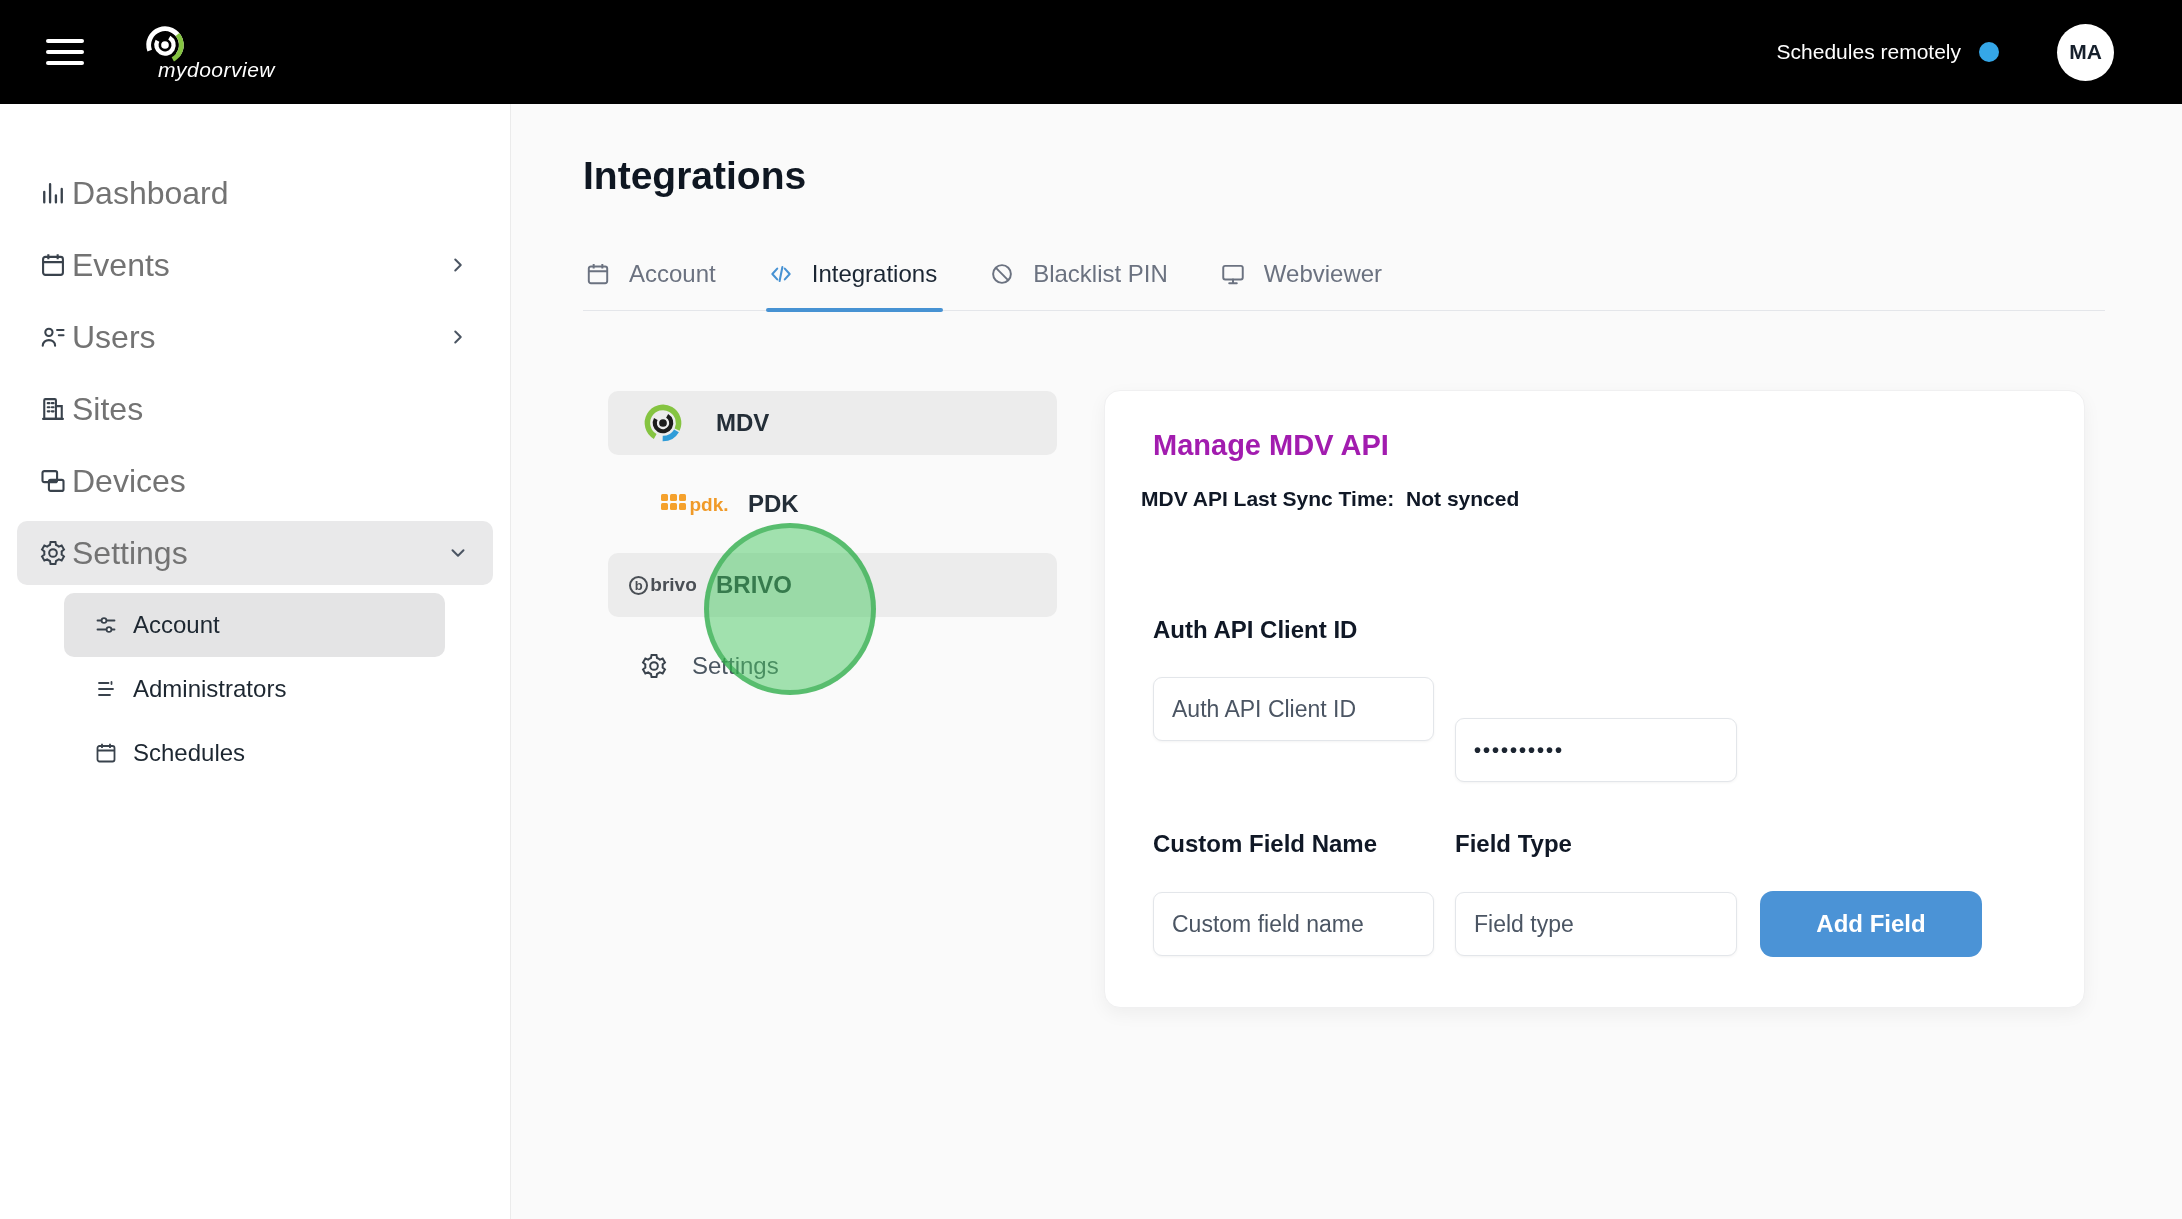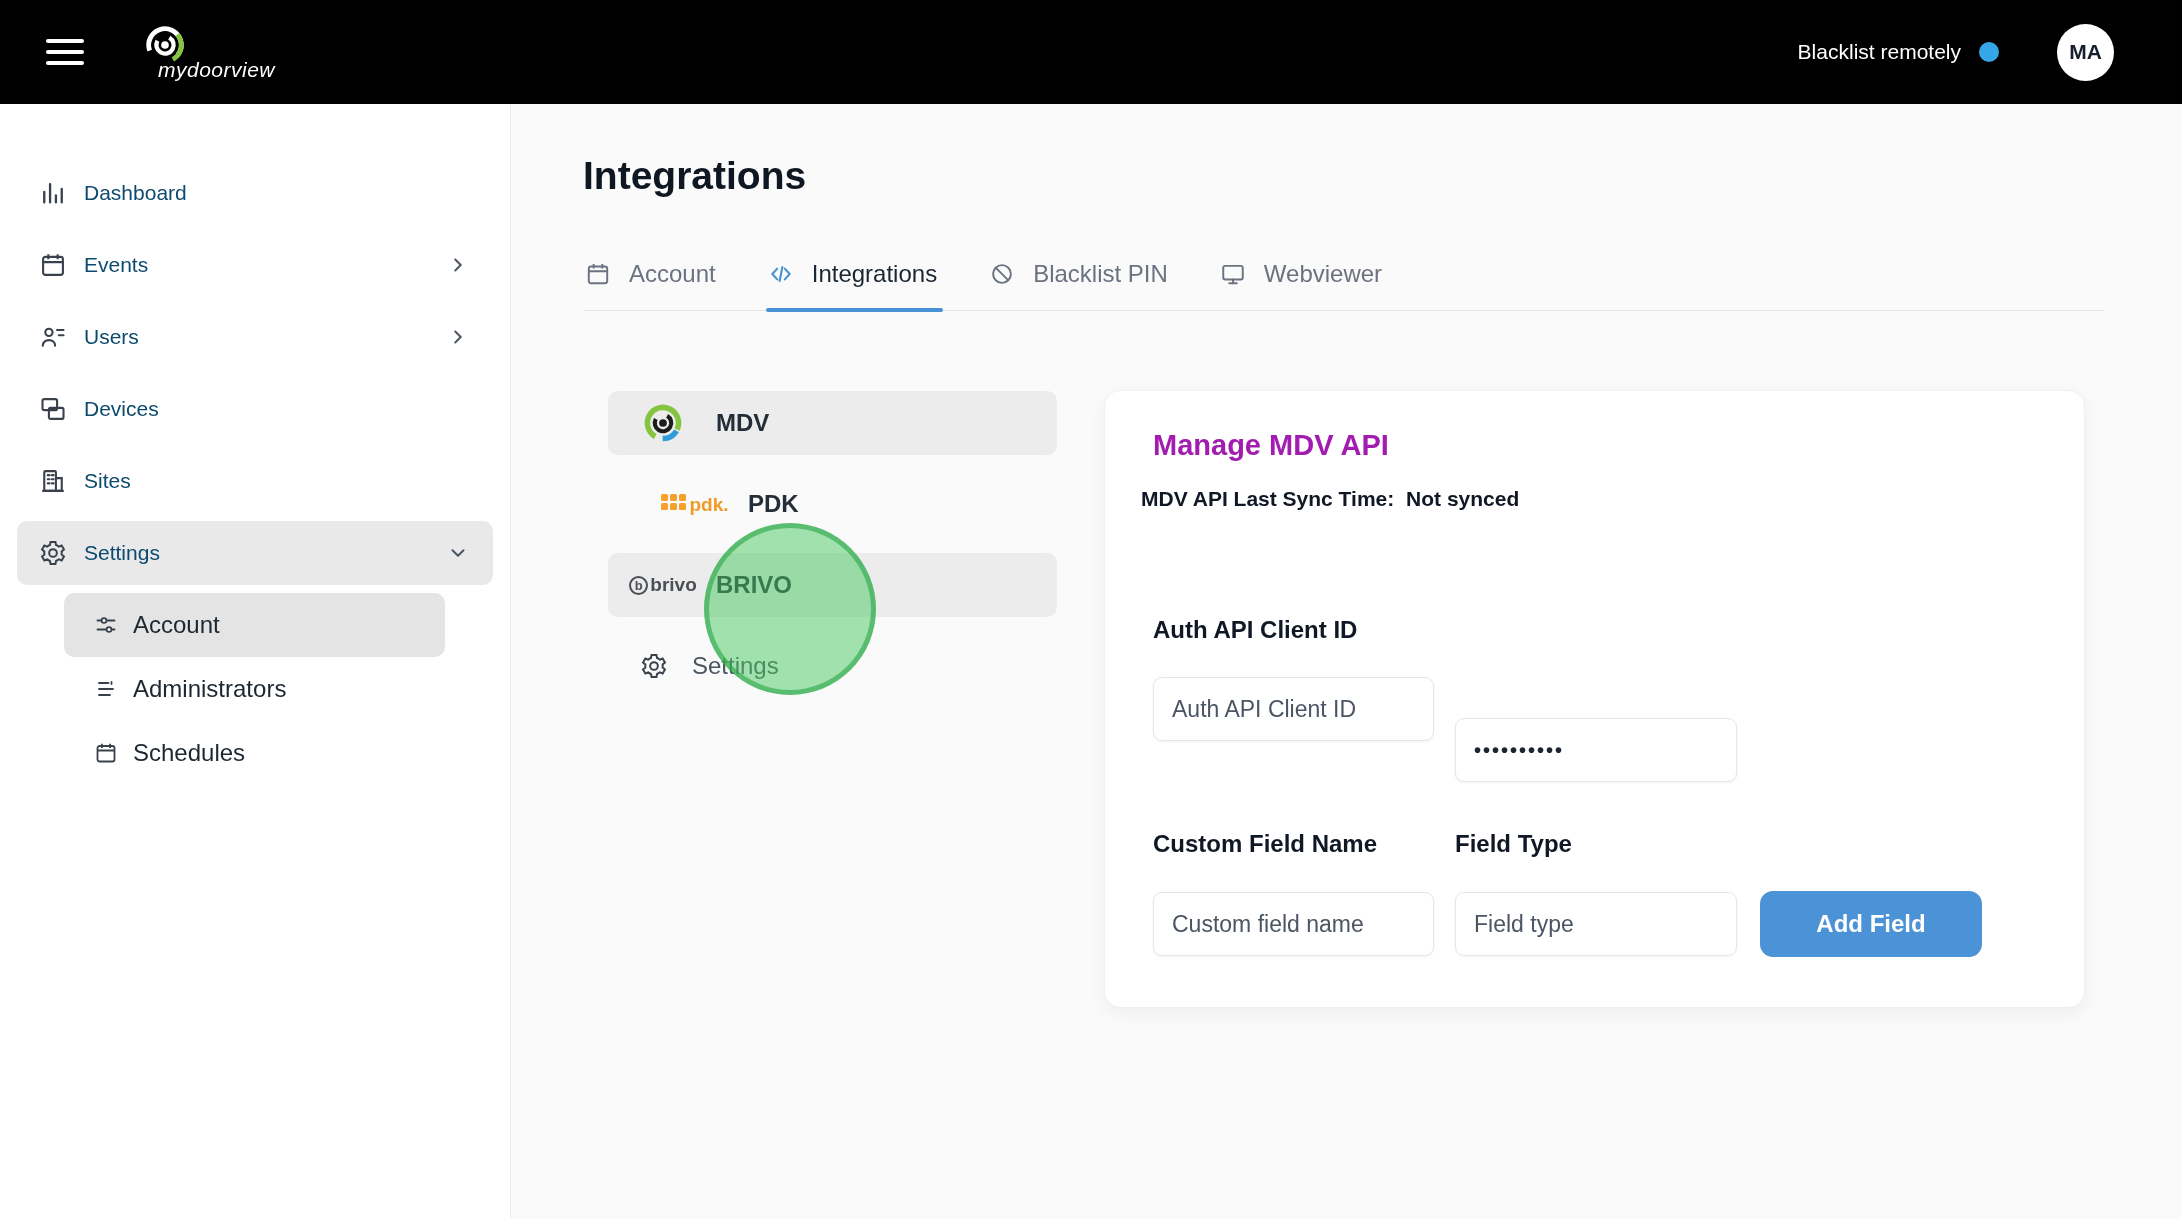--- a/index.html
+++ b/index.html
@@ -16,21 +16,21 @@
   .topbar-right { margin-left:auto; display:flex; align-items:center; }
   .status-text { font-size:21px; color:#fff; margin-right:18px; }
   .status-dot { width:20px; height:20px; border-radius:50%; background:#35a7e8; margin-right:58px; }
   .avatar { width:57px; height:57px; border-radius:50%; background:#fff; color:#16202c; display:flex; align-items:center; justify-content:center; font-size:21px; font-weight:700; margin-right:18px; cursor:pointer; }
   .user-info { line-height:1.3; }
   .user-name { font-size:23px; font-weight:700; }
   .user-email { font-size:19px; color:#e6e6e6; }
 
   
   .sidebar { position:absolute; top:104px; left:0; bottom:0; width:511px; background:#fff; border-right:1px solid #ebebeb; padding-top:57px; z-index:10; }
-  .nav-item { height:64px; margin:0 17px 8px 17px; border-radius:10px; display:flex; align-items:center; gap:16px; padding:0 24px 0 21px; font-size:21px; color:#0c4a6e; cursor:pointer; }
+  .nav-item { height:64px; margin:0 17px 8px 17px; border-radius:10px; display:flex; align-items:center; gap:4px; padding:0 24px 0 21px; font-size:32px; color:#737373; cursor:pointer; }
   .nav-item.selected { background:#e9e9ea; }
   .nav-icon { width:30px; height:30px; flex:0 0 30px; display:flex; align-items:center; justify-content:center; }
   .nav-icon svg { width:28px; height:28px; }
   .nav-chevron { margin-left:auto; display:flex; }
   .nav-chevron svg { width:22px; height:22px; }
   .sub-item { width:381px; height:64px; margin-left:64px; border-radius:10px; display:flex; align-items:center; gap:13px; padding-left:30px; font-size:24px; color:#1d2731; cursor:pointer; }
   .sub-item.selected { background:#e4e4e5; }
   .sub-icon { width:26px; display:flex; }
   .sub-icon svg { width:24px; height:24px; }
 
@@ -97,21 +97,21 @@
   <div class="logo">
     <svg width="46" height="46" viewBox="0 0 48 48" fill="none">
       <circle cx="24" cy="24" r="17" stroke="#ffffff" stroke-width="5" stroke-dasharray="70 37" transform="rotate(160 24 24)"></circle>
       <circle cx="24" cy="24" r="17" stroke="#85c441" stroke-width="5" stroke-dasharray="30 77" transform="rotate(-40 24 24)"></circle>
       <circle cx="24" cy="24" r="9" stroke="#ffffff" stroke-width="4.5" stroke-dasharray="42 15" transform="rotate(-60 24 24)"></circle>
       <circle cx="24" cy="24" r="4" fill="#ffffff"></circle>
     </svg>
     <span class="logo-text">mydoorview</span>
   </div>
   <div class="topbar-right">
-    <span class="status-text">Blacklist remotely</span>
+    <span class="status-text">Schedules remotely</span>
     <span class="status-dot"></span>
     <div class="avatar">MA</div>
   </div>
 </header>
 
 <nav class="sidebar">
 
   <div class="nav-item">
     <span class="nav-icon">
       <svg viewBox="0 0 24 24" fill="none" stroke="#39424c" stroke-width="2" stroke-linecap="round">
@@ -147,37 +147,37 @@
     <span>Users</span>
     <span class="nav-chevron">
       <svg viewBox="0 0 24 24" fill="none" stroke="#4b5563" stroke-width="2.2" stroke-linecap="round" stroke-linejoin="round">
           <path d="M9 6l6 6-6 6"></path>
         </svg>
     </span>
   </div>
 
   <div class="nav-item">
     <span class="nav-icon">
-      <svg viewBox="0 0 24 24" fill="none" stroke="#39424c" stroke-width="1.8">
-          <rect x="3" y="3.5" width="12.5" height="9.5" rx="1.5"></rect>
-          <rect x="8.5" y="11" width="12.5" height="9.5" rx="1.5"></rect>
-        </svg>
-    </span>
-    <span>Devices</span>
-  </div>
-
-  <div class="nav-item">
-    <span class="nav-icon">
       <svg viewBox="0 0 24 24" fill="none" stroke="#39424c" stroke-width="1.8" stroke-linecap="round">
           <rect x="4.5" y="3.5" width="10" height="17" rx="1"></rect>
           <path d="M14.5 9.5h5v11h-5"></path>
           <path d="M7.5 7h1.5M7.5 10.5h1.5M7.5 14h1.5M11 7h1.5M11 10.5h1.5M11 14h1.5M3.5 20.5h17"></path>
         </svg>
     </span>
     <span>Sites</span>
+  </div>
+
+  <div class="nav-item">
+    <span class="nav-icon">
+      <svg viewBox="0 0 24 24" fill="none" stroke="#39424c" stroke-width="1.8">
+          <rect x="3" y="3.5" width="12.5" height="9.5" rx="1.5"></rect>
+          <rect x="8.5" y="11" width="12.5" height="9.5" rx="1.5"></rect>
+        </svg>
+    </span>
+    <span>Devices</span>
   </div>
 
   <div class="nav-item selected">
     <span class="nav-icon">
       <svg viewBox="0 0 24 24" fill="none" stroke="#39424c" stroke-width="1.7">
           <circle cx="12" cy="12" r="3.3"></circle>
           <path d="M19.4 13.4c.05-.46.05-2.34 0-2.8l2-1.55-2-3.46-2.35.95a7.7 7.7 0 0 0-2.45-1.42L14.1 2.6H9.9l-.5 2.52a7.7 7.7 0 0 0-2.45 1.42L4.6 5.6l-2 3.46 2 1.54c-.05.46-.05 2.34 0 2.8l-2 1.55 2 3.46 2.35-.95c.74.62 1.57 1.1 2.45 1.42l.5 2.52h4.2l.5-2.52a7.7 7.7 0 0 0 2.45-1.42l2.35.95 2-3.46z"></path>
         </svg>
     </span>
     <span>Settings</span>

